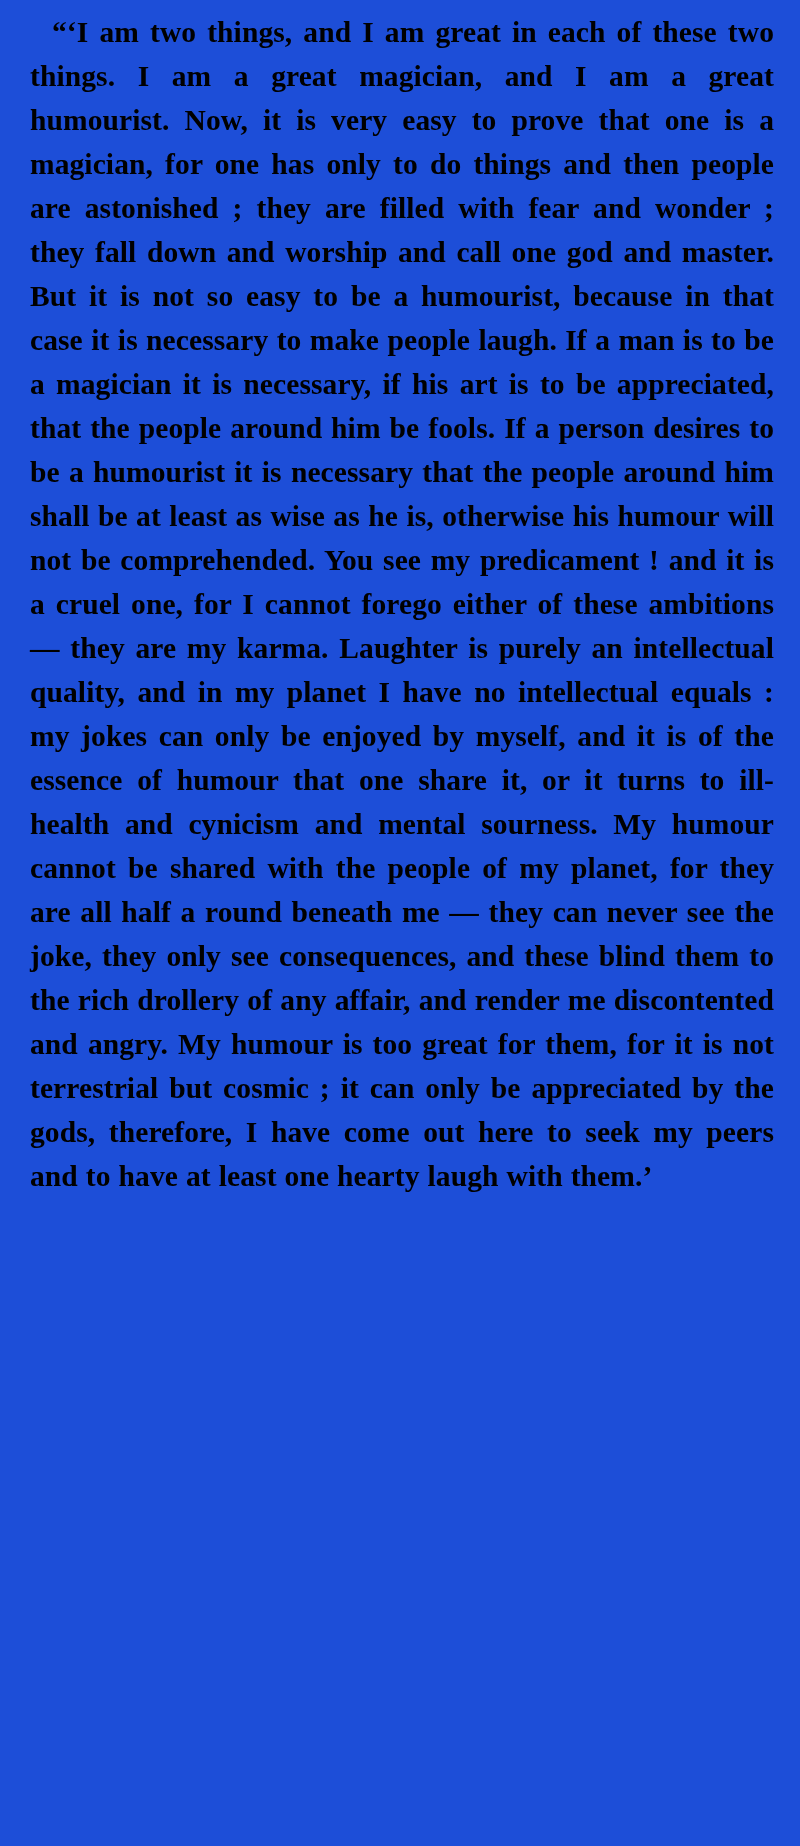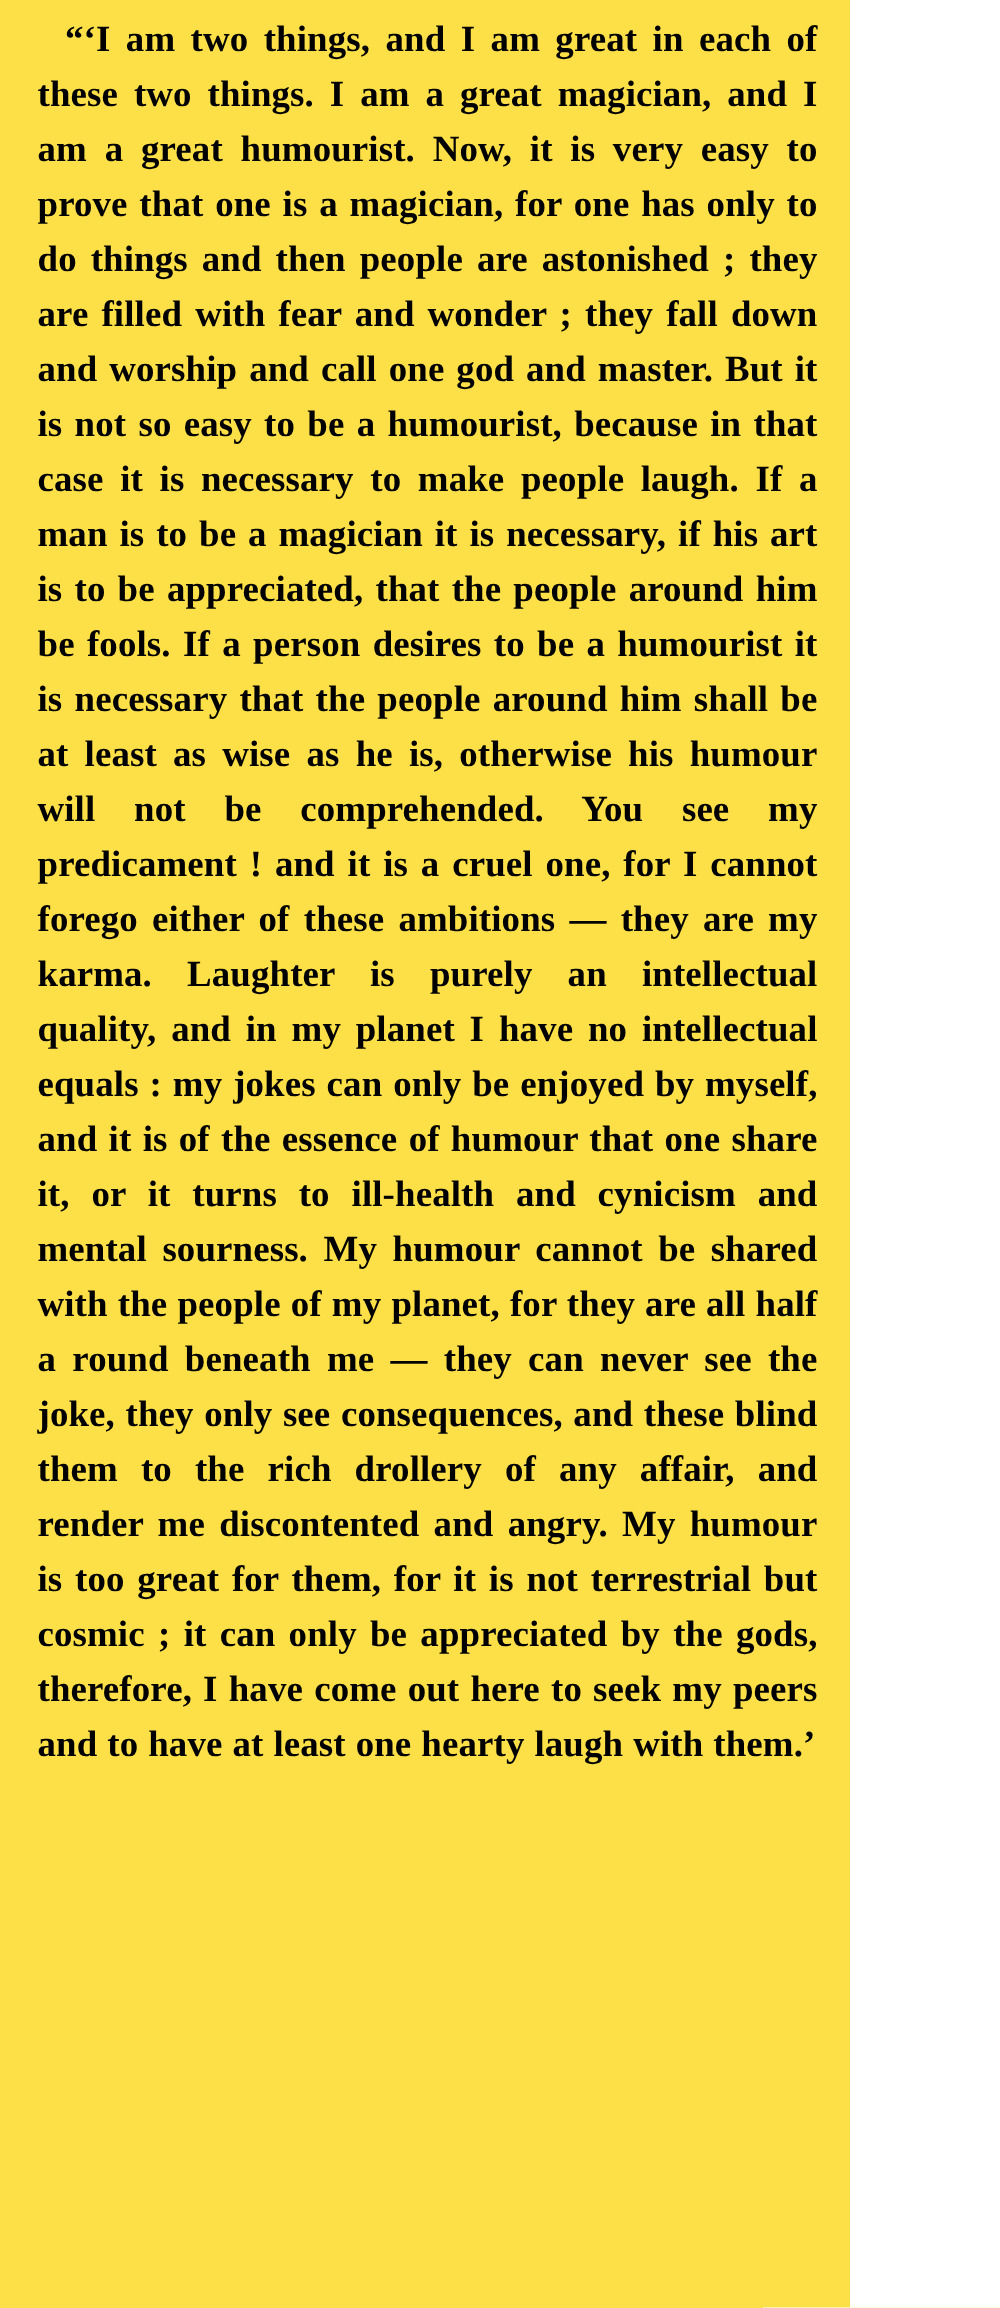--- a/index.html
+++ b/index.html
@@ -7,25 +7,25 @@
     padding: 0;
     background: #ffffff;
   }
   body {
     width: 800px;
     min-height: 1846px;
     font-family: "Liberation Serif", "DejaVu Serif", serif;
   }
   .page {
     position: relative;
-    width: 680px;
+    width: 800px;
     min-height: 1846px;
     box-sizing: border-box;
     padding: 10px 26px 10px 30px;
-    background: #fde047;
+    background: #1d4ed8;
   }
   .passage {
     font-size: 29.5px;
     line-height: 44px;
     color: #000000;
     text-align: justify;
     text-justify: inter-word;
     font-weight: 700;
     letter-spacing: 0.1px;
     word-spacing: 0.5px;

